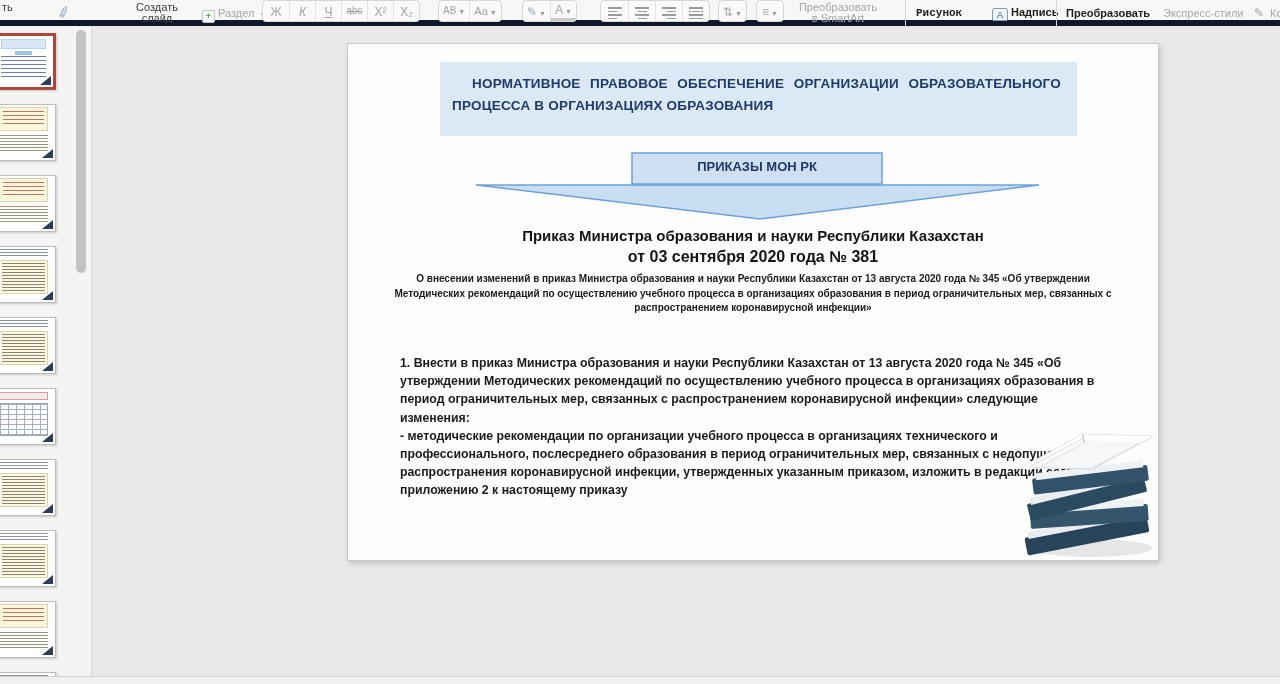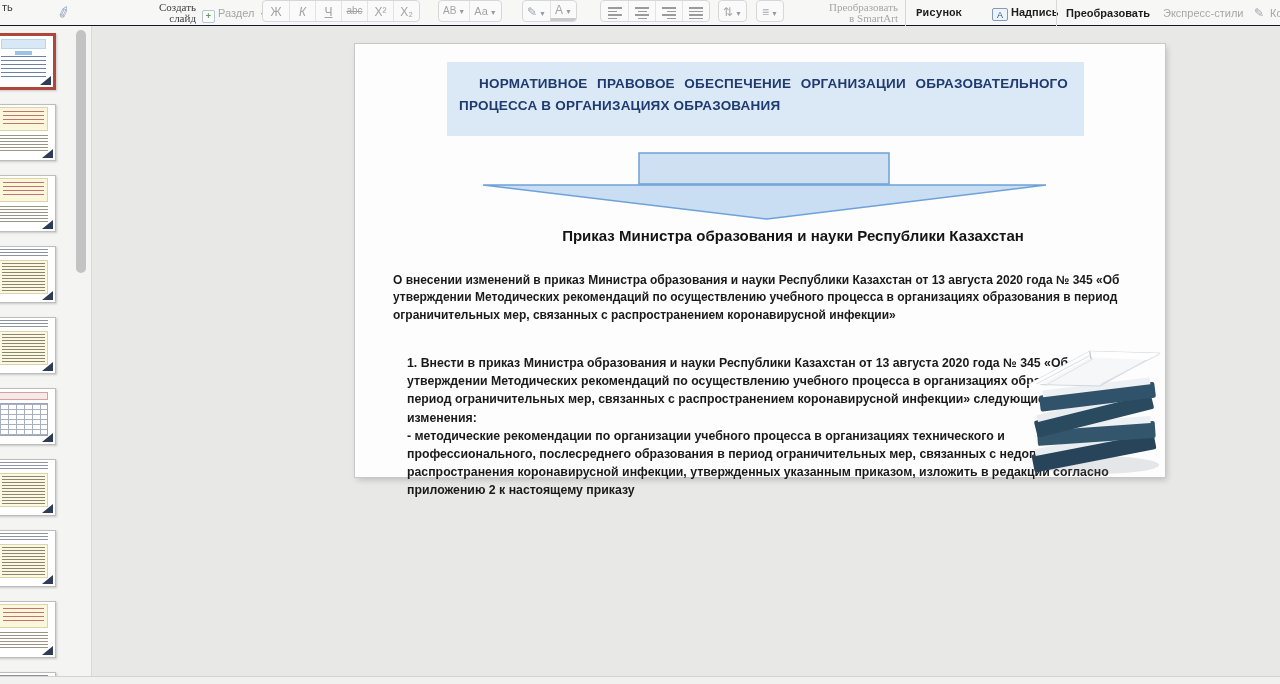--- a/index.html
+++ b/index.html
@@ -1,23 +1,23 @@
 <!DOCTYPE html>
 <html><head>
 <meta charset="utf-8">
 <style>
   * { margin:0; padding:0; box-sizing:border-box; }
   html,body { width:1280px; height:684px; overflow:hidden;
     font-family:"Liberation Sans", sans-serif; background:#e8e8e7; }
 
   
   .ribbon { position:relative; height:26px; background:#f7f7f6;
-    border-bottom:1px solid #0f172a; font-size:11px; color:#3c3c3c; z-index:5; }
+    border-bottom:6px solid #0f172a; font-size:11px; color:#3c3c3c; z-index:5; }
   .rpos { position:absolute; top:0; }
-  .rlabel2 { text-align:right; line-height:11px; font-size:11px; white-space:pre-line;font-family:Liberation Serif, serif; }
+  .rlabel2 { text-align:center; line-height:11px; font-size:11px; white-space:pre-line; }
   .dim { color:#a7a7a7; }
   .dark { color:#1d1d1d; }
   .caret { font-size:7px; color:#9a9a9a; margin-left:2px; }
   .grp { display:flex; border:1px solid #d7d7d7; border-radius:4px;
     background:#fafafa; overflow:hidden; height:22px; margin-top:-3px; }
   .grp .rbtn { min-width:26px; padding:4px 4px 0; text-align:center; color:#a3a3a3;
     border-left:1px solid #e3e3e3; font-size:12px; }
   .grp .rbtn:first-child { border-left:none; }
   .strike { text-decoration:line-through; }
   .uline { text-decoration:underline; }
@@ -70,37 +70,37 @@
   .v-table .s-top { background:#f6e9e7; border:1px solid #d4a29a; height:8px; }
   .v-table .s-txt { top:14px; border:1px solid #9aa4b4;
     background:repeating-linear-gradient(to bottom,#a7b0bf 0 1px,transparent 1px 5px),
                repeating-linear-gradient(to right,#a7b0bf 0 1px,transparent 1px 8px); }
   .tscroll { position:absolute; top:0; right:4px; width:12px; height:100%; }
   .tscroll .bar { position:absolute; top:4px; left:1px; width:10px; height:243px;
     border-radius:6px; background:#c3c3c3; }
 
   
   .editor { position:relative; flex:1; background:#e8e8e7; overflow:hidden; }
-  .slide { position:absolute; left:263px; top:18px; width:810px; height:433px;
+  .slide { position:absolute; left:256px; top:18px; width:810px; height:516px;
     background:#fdfdfd; box-shadow:0 0 0 1px #c8c8c8, 2px 3px 6px rgba(0,0,0,.18); }
 
   
   .band { position:absolute; left:92px; top:18px; width:637px; min-height:74px;
     background:#dbe9f6; padding:11px 16px 12px 12px; text-align:justify;
     text-indent:20px; font-weight:bold; font-size:13.5px; line-height:1.6;
     color:#1e3a6e; letter-spacing:.2px; }
   .arrowwrap { position:absolute; left:125px; top:106px; width:570px; height:72px; }
   .arrowlbl { position:absolute; left:159px; top:9px; width:250px; text-align:center;
     font-weight:bold; font-size:13px; color:#1d3a6b; }
   .doctitle { position:absolute; left:0; top:181px; width:100%; text-align:center;
-    font-weight:bold; color:#141414;margin-left:33px; }
+    font-weight:bold; color:#141414; }
   .doctitle .l1 { font-size:15px; line-height:21px; }
   .doctitle .l2 { font-size:16px; line-height:22px; }
-  .docsub { position:absolute; left:38px; top:228px; width:734px; 
-    font-weight:bold; font-size:12px; line-height:1.45; color:#1a1a1a; }
+  .docsub { position:absolute; left:38px; top:228px; width:734px; text-align:center;
+    font-weight:bold; font-size:10px; line-height:1.45; color:#1a1a1a; }
   .docbody { position:absolute; left:52px; top:310px; width:702px;
     font-weight:bold; font-size:12.3px; line-height:1.48; color:#1a1a1a; }
   .docbody .ind { text-indent:44px; }
   .gap { display:inline-block; width:88px; }
   .emph { }
   .books { position:absolute; right:0; bottom:0; }
 
   
   .bottombar { height:8px; background:#f1f1f0; border-top:1px solid #d2d2d2; }
 </style>
@@ -224,24 +224,26 @@
   <div class="editor">
     <div class="slide">
 
       <div class="band">НОРМАТИВНОЕ ПРАВОВОЕ ОБЕСПЕЧЕНИЕ ОРГАНИЗАЦИИ ОБРАЗОВАТЕЛЬНОГО ПРОЦЕССА В ОРГАНИЗАЦИЯХ ОБРАЗОВАНИЯ</div>
 
       <div class="arrowwrap">
         <svg width="570" height="72" viewBox="0 0 570 72">
           <polygon points="3,35 566,35 287,69" fill="#c9def2" stroke="#6ea1d8" stroke-width="1.5"></polygon>
           <rect x="159" y="3" width="250" height="31" fill="#cfe0f3" stroke="#6ea1d8" stroke-width="1.5"></rect>
         </svg>
+        <div class="arrowlbl">ПРИКАЗЫ МОН РК</div>
       </div>
 
       <div class="doctitle">
         <div class="l1">Приказ Министра образования и науки Республики Казахстан</div>
+        <div class="l2">от 03 сентября 2020 года № 381</div>
       </div>
 
       <div class="docsub">О внесении изменений в приказ Министра образования и науки Республики Казахстан от 13 августа 2020 года № 345 «Об утверждении Методических рекомендаций по осуществлению учебного процесса в организациях образования в период ограничительных мер, связанных с распространением коронавирусной инфекции»</div>
 
       <div class="docbody">
         <p>1. Внести в приказ Министра образования и науки Республики Казахстан от 13 августа 2020 года № 345 «Об утверждении Методических рекомендаций по осуществлению учебного процесса в организациях образования в период ограничительных мер, связанных с распространением коронавирусной инфекции»  следующие изменения:</p>
         <p><span>- методические рекомендации по организации учебного процесса в организациях технического и профессионального, послесреднего образования в период ограничительных мер, связанных с недопущением распространения коронавирусной инфекции, утвержденных указанным приказом, изложить в редакции согласно </span><span class="emph">приложению 2</span><span> к настоящему приказу</span></p>
       </div>
 
       <svg class="books" width="142" height="152" viewBox="0 0 142 152">

